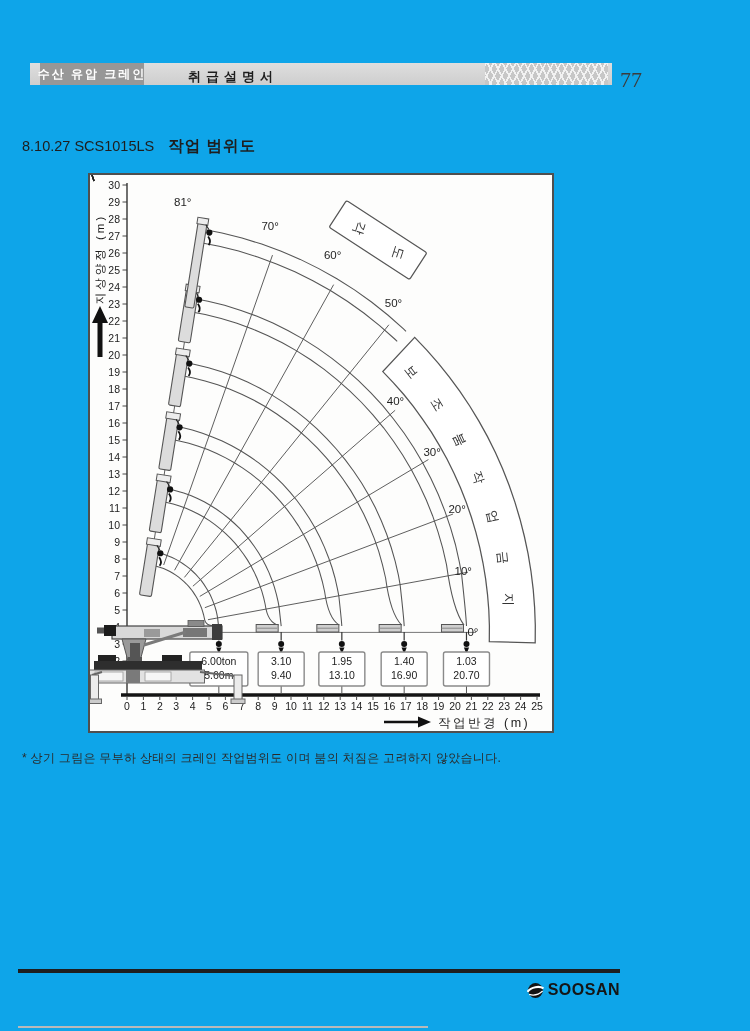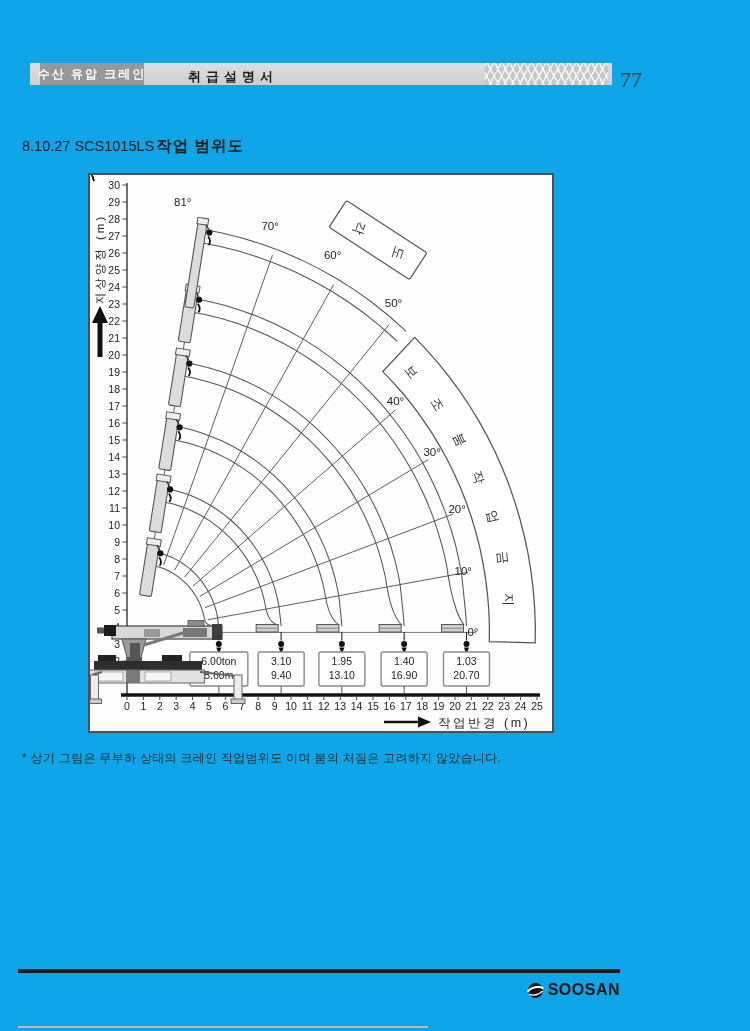--- a/index.html
+++ b/index.html
@@ -13,21 +13,21 @@
     align-items:center;justify-content:center;white-space:nowrap;}
   .doc-title{position:absolute;left:126px;top:0;height:28px;display:flex;align-items:center;
     font-weight:bold;font-size:13px;letter-spacing:5px;color:#1d1d1d;white-space:nowrap;margin-left:32px;}
   .hatch{position:absolute;left:455px;top:0;width:123px;height:22px;background-color:#c7c7c7;
     background-image:repeating-linear-gradient(62deg,rgba(255,255,255,0) 0 5px,#f2f2f2 5px 6.6px),
                      repeating-linear-gradient(-62deg,rgba(255,255,255,0) 0 5px,#f2f2f2 5px 6.6px);}
   .page-number{position:absolute;left:620px;top:67px;font-family:Liberation Serif, serif;
     font-size:22px;color:#3c3c3c;}
   
   .section-title{position:absolute;left:22px;top:136px;font-size:14.5px;color:#1e1e1e;}
-  .section-title b{font-size:15.5px;margin-left:2px;letter-spacing:1px;}
+  .section-title b{font-size:15.5px;margin-left:14px;letter-spacing:1px;}
   
   .chart-frame{position:absolute;left:88px;top:173px;width:466px;height:560px;
     border:2px solid #4f4f4f;box-sizing:border-box;background:#fdfdfc;}
   .chart-frame svg{display:block;}
   svg text{font-family:"Liberation Sans",sans-serif;}
   
   .footnote{position:absolute;left:22px;top:750px;width:710px;font-size:12px;
     letter-spacing:.3px;color:#2a2a2a;}
   
   .footer-rule{position:absolute;left:18px;top:969px;width:602px;height:4px;background:#1e1e1e;}

